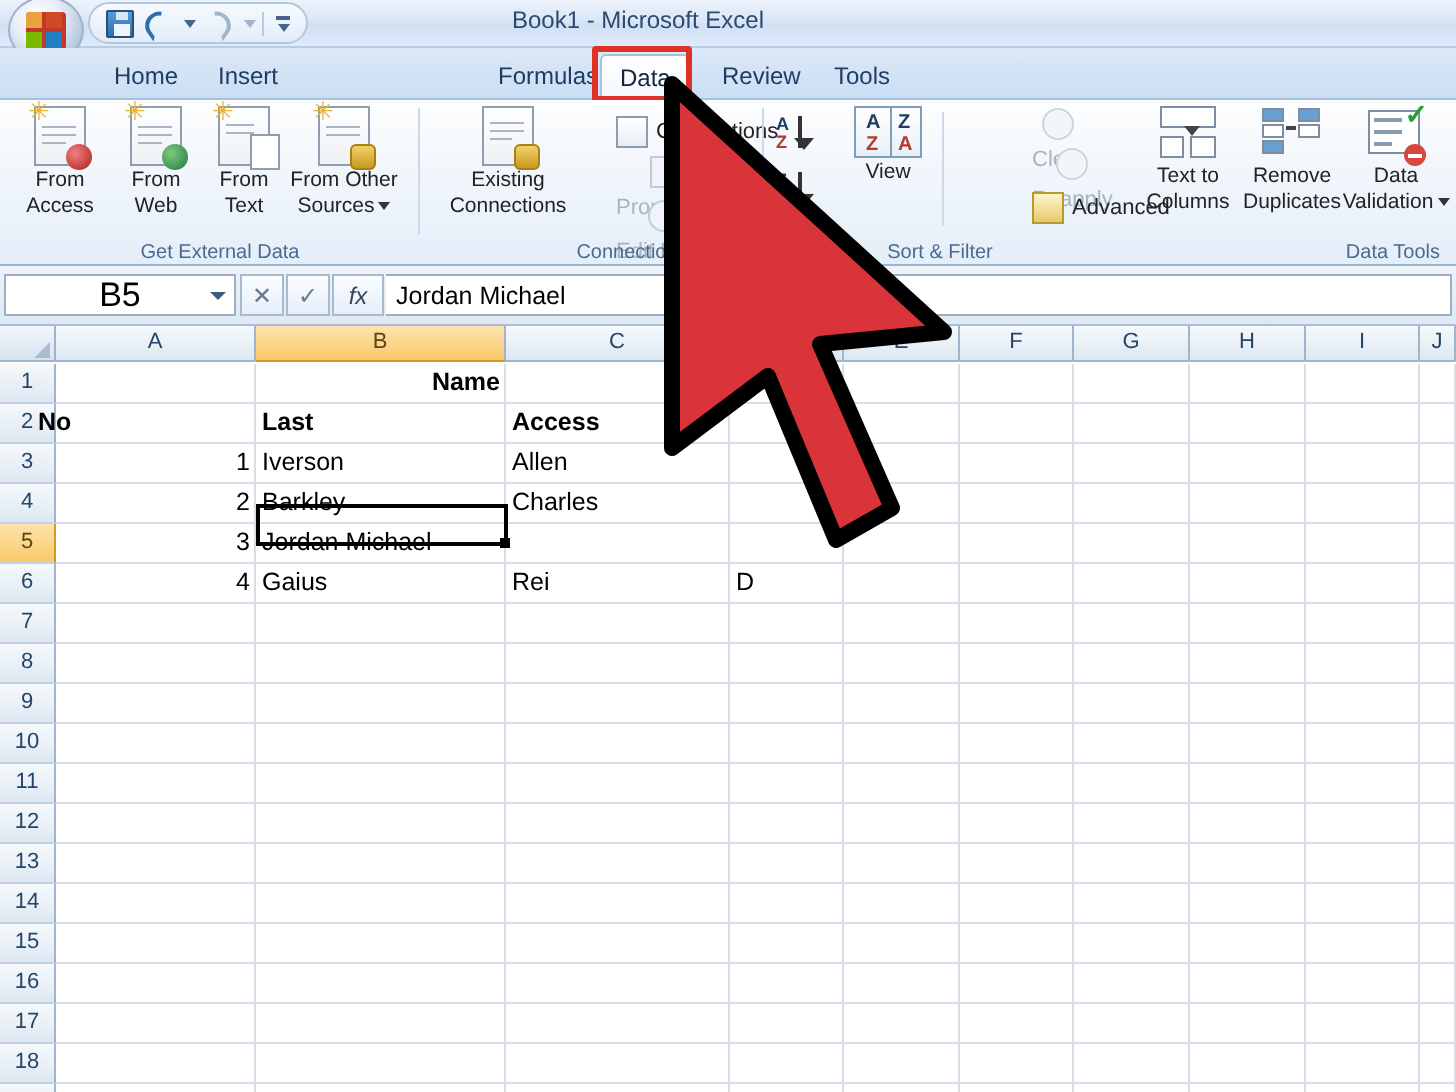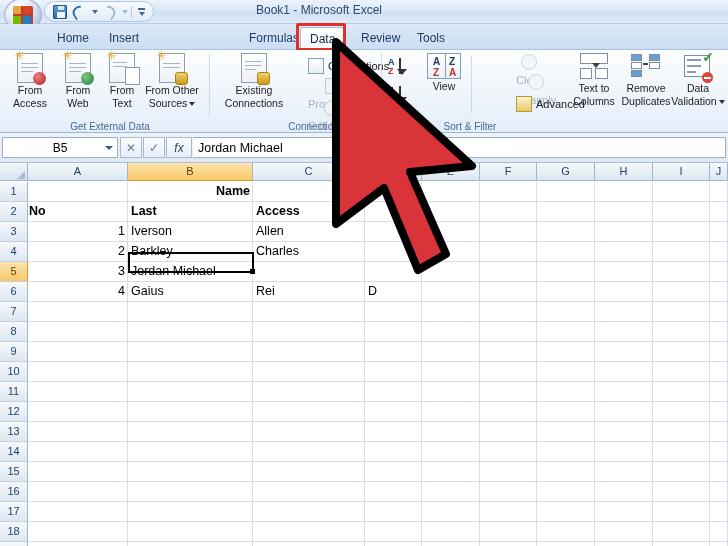--- a/index.html
+++ b/index.html
@@ -183,21 +183,21 @@
 
   
   .fbar {
     position: absolute; left: 0; top: 133px; width: 728px; height: 30px;
     background: linear-gradient(to bottom,#eef3f9,#dfe8f3);
     border-bottom: 1px solid #a8bed6;
   }
   .namebox {
     position: absolute; left: 2px; top: 4px; width: 116px; height: 21px;
     background: #fff; border: 1px solid #9aaec4;
-    font-size: 12px; color: #000; text-align: center; line-height: 20px;
+    font-size: 17px; color: #000; text-align: center; line-height: 20px;
   }
   .namebox-caret {
     position: absolute; right: 4px; top: 8px; width: 0; height: 0;
     border-left: 4px solid transparent; border-right: 4px solid transparent; border-top: 4px solid #3c5c80;
   }
   .fb-btn {
     position: absolute; top: 4px; width: 22px; height: 21px;
     background: linear-gradient(to bottom,#fbfdff,#e6eef8); border: 1px solid #a8bacd;
     font-size: 12px; color: #6a7b8d; text-align: center; line-height: 20px;
   }
@@ -452,20 +452,21 @@
           <i class="dt-box" style="left:1px;top:2px;width:26px;height:22px;"></i>
           <i style="position:absolute;left:4px;top:6px;width:14px;height:2px;background:#8b9cae;"></i>
           <i style="position:absolute;left:4px;top:12px;width:14px;height:2px;background:#8b9cae;"></i>
           <i style="position:absolute;left:4px;top:18px;width:9px;height:2px;background:#8b9cae;"></i>
           <span class="dt-check">✓</span>
             <i class="dt-stop"></i>
         </div>
         <div class="lbl">Data</div>
         <div class="lbl"><span>Validation</span><i class="dropcaret"></i></div>
       </div>
+      <div class="glabel" style="left:0;width:158px;text-align:right;padding-right:4px;">Data Tools</div>
     </div>
   </div>
 
   <div class="fbar">
     <div class="namebox">
       <span>B5</span>
       <i class="namebox-caret"></i>
     </div>
     <div class="fb-btn" style="left:120px;">✕</div>
     <div class="fb-btn" style="left:143px;">✓</div>
@@ -533,21 +534,21 @@
         <div style="position: absolute; top: 19px; bottom: 0px; width: 1px; background: rgb(214, 223, 233); left: 421px;"></div>
         <div style="position: absolute; top: 19px; bottom: 0px; width: 1px; background: rgb(214, 223, 233); left: 479px;"></div>
         <div style="position: absolute; top: 19px; bottom: 0px; width: 1px; background: rgb(214, 223, 233); left: 536px;"></div>
         <div style="position: absolute; top: 19px; bottom: 0px; width: 1px; background: rgb(214, 223, 233); left: 594px;"></div>
         <div style="position: absolute; top: 19px; bottom: 0px; width: 1px; background: rgb(214, 223, 233); left: 652px;"></div>
         <div style="position: absolute; top: 19px; bottom: 0px; width: 1px; background: rgb(214, 223, 233); left: 709px;"></div>
         <div style="position: absolute; top: 19px; bottom: 0px; width: 1px; background: rgb(214, 223, 233); left: 727px;"></div>
       </div>
     <div id="cells">
         <div class="cell r b" style="left: 128px; width: 125px; top: 19px; border: none;">Name</div>
-        <div class="cell b" style="left: 26px; width: 113px; top: 39px; border: none;">No</div>
+        <div class="cell b" style="left: 16px; width: 113px; top: 39px; border: none;">No</div>
         <div class="cell b" style="left: 128px; width: 125px; top: 39px; border: none;">Last</div>
         <div class="cell b" style="left: 253px; width: 112px; top: 39px; border: none;">Access</div>
         <div class="cell r" style="left: 28px; width: 100px; top: 59px; border: none;">1</div>
         <div class="cell" style="left: 128px; width: 125px; top: 59px; border: none;">Iverson</div>
         <div class="cell" style="left: 253px; width: 112px; top: 59px; border: none;">Allen</div>
         <div class="cell" style="left: 422px; width: 58px; top: 59px; border: none;">3</div>
         <div class="cell r" style="left: 28px; width: 100px; top: 79px; border: none;">2</div>
         <div class="cell" style="left: 128px; width: 125px; top: 79px; border: none;">Barkley</div>
         <div class="cell" style="left: 253px; width: 112px; top: 79px; border: none;">Charles</div>
         <div class="cell r" style="left: 28px; width: 100px; top: 99px; border: none;">3</div>

